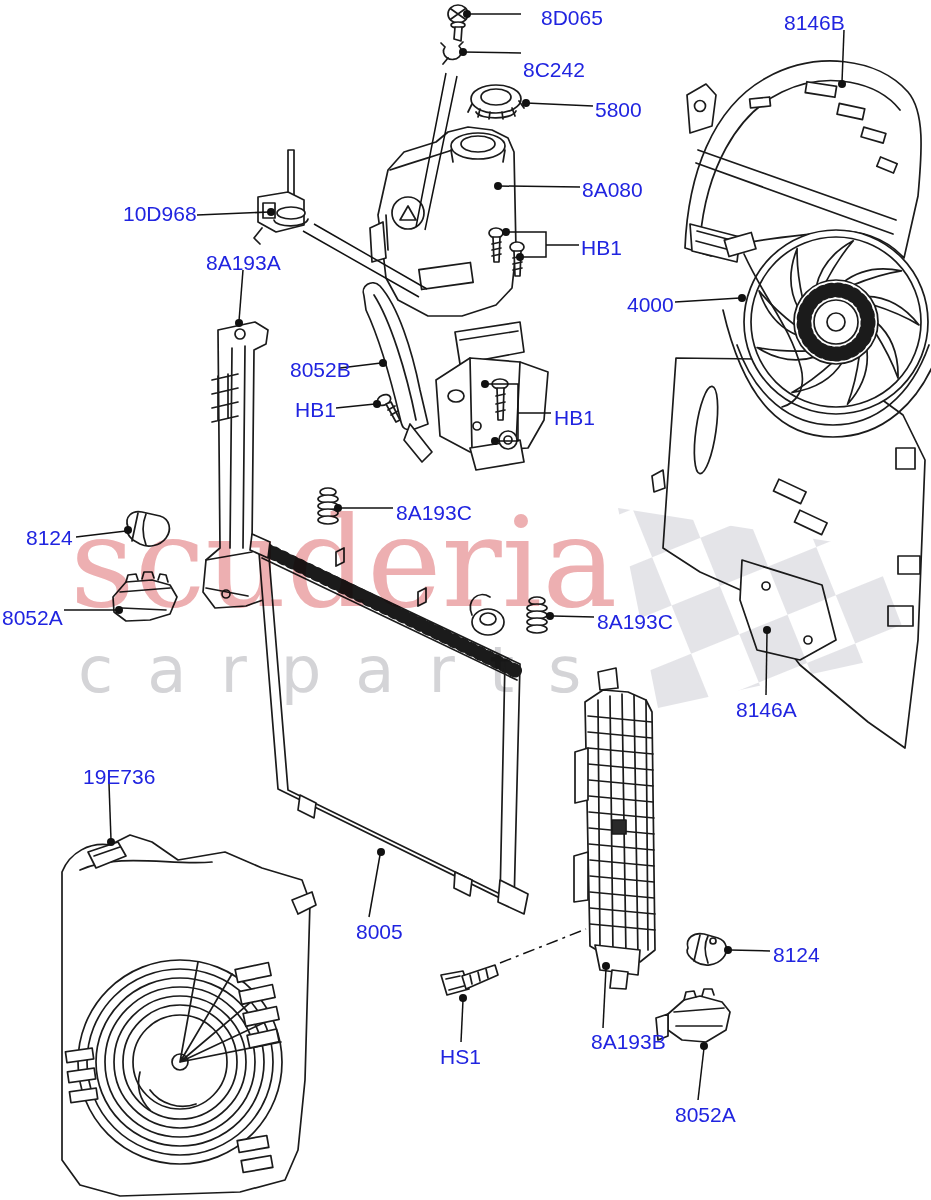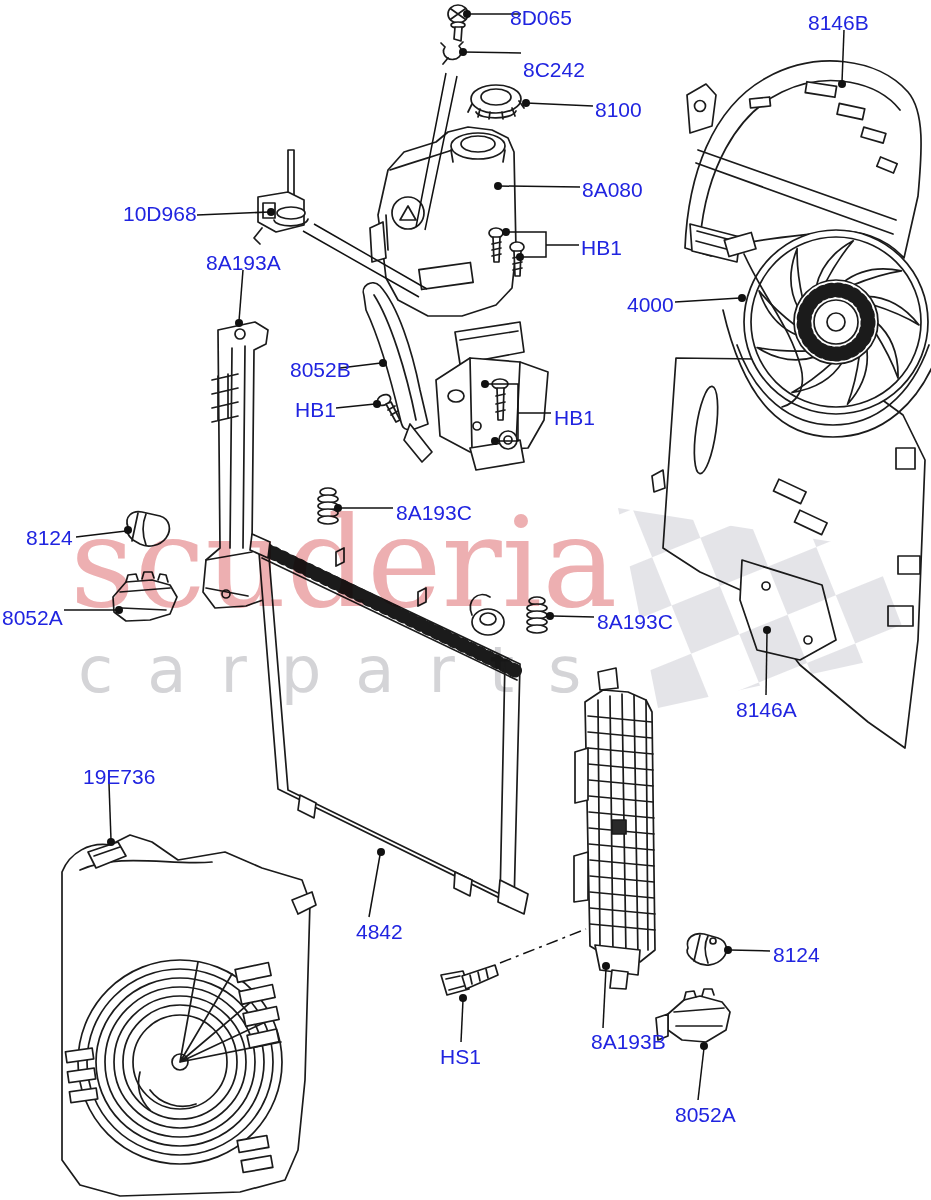--- a/index.html
+++ b/index.html
@@ -330,37 +330,37 @@
         <circle cx="728" cy="950" r="4"></circle>
     <path d="M463,1000 L461,1042"></path>
         <circle cx="463" cy="998" r="4"></circle>
     <path d="M606,968 L603,1028"></path>
         <circle cx="606" cy="966" r="4"></circle>
     <path d="M704,1048 L698,1100"></path>
         <circle cx="704" cy="1046" r="4"></circle>
   </g>
 </svg>
 
-<div class="lbl" style="left:510px;top:6px">8D065</div>
+<div class="lbl" style="left:541px;top:6px">8D065</div>
 <div class="lbl" style="left:523px;top:58px">8C242</div>
-<div class="lbl" style="left:595px;top:98px">8100</div>
-<div class="lbl" style="left:808px;top:11px">8146B</div>
+<div class="lbl" style="left:595px;top:98px">5800</div>
+<div class="lbl" style="left:784px;top:11px">8146B</div>
 <div class="lbl" style="left:582px;top:178px">8A080</div>
 <div class="lbl" style="left:581px;top:236px">HB1</div>
 <div class="lbl" style="left:123px;top:202px">10D968</div>
 <div class="lbl" style="left:206px;top:251px">8A193A</div>
 <div class="lbl" style="left:627px;top:293px">4000</div>
 <div class="lbl" style="left:290px;top:358px">8052B</div>
 <div class="lbl" style="left:295px;top:398px">HB1</div>
 <div class="lbl" style="left:554px;top:406px">HB1</div>
 <div class="lbl" style="left:26px;top:526px">8124</div>
 <div class="lbl" style="left:396px;top:501px">8A193C</div>
 <div class="lbl" style="left:2px;top:606px">8052A</div>
 <div class="lbl" style="left:597px;top:610px">8A193C</div>
 <div class="lbl" style="left:736px;top:698px">8146A</div>
 <div class="lbl" style="left:83px;top:765px">19E736</div>
-<div class="lbl" style="left:356px;top:920px">4842</div>
+<div class="lbl" style="left:356px;top:920px">8005</div>
 <div class="lbl" style="left:773px;top:943px">8124</div>
 <div class="lbl" style="left:440px;top:1045px">HS1</div>
 <div class="lbl" style="left:591px;top:1030px">8A193B</div>
 <div class="lbl" style="left:675px;top:1103px">8052A</div>
 
 </div>
 
 </body></html>

